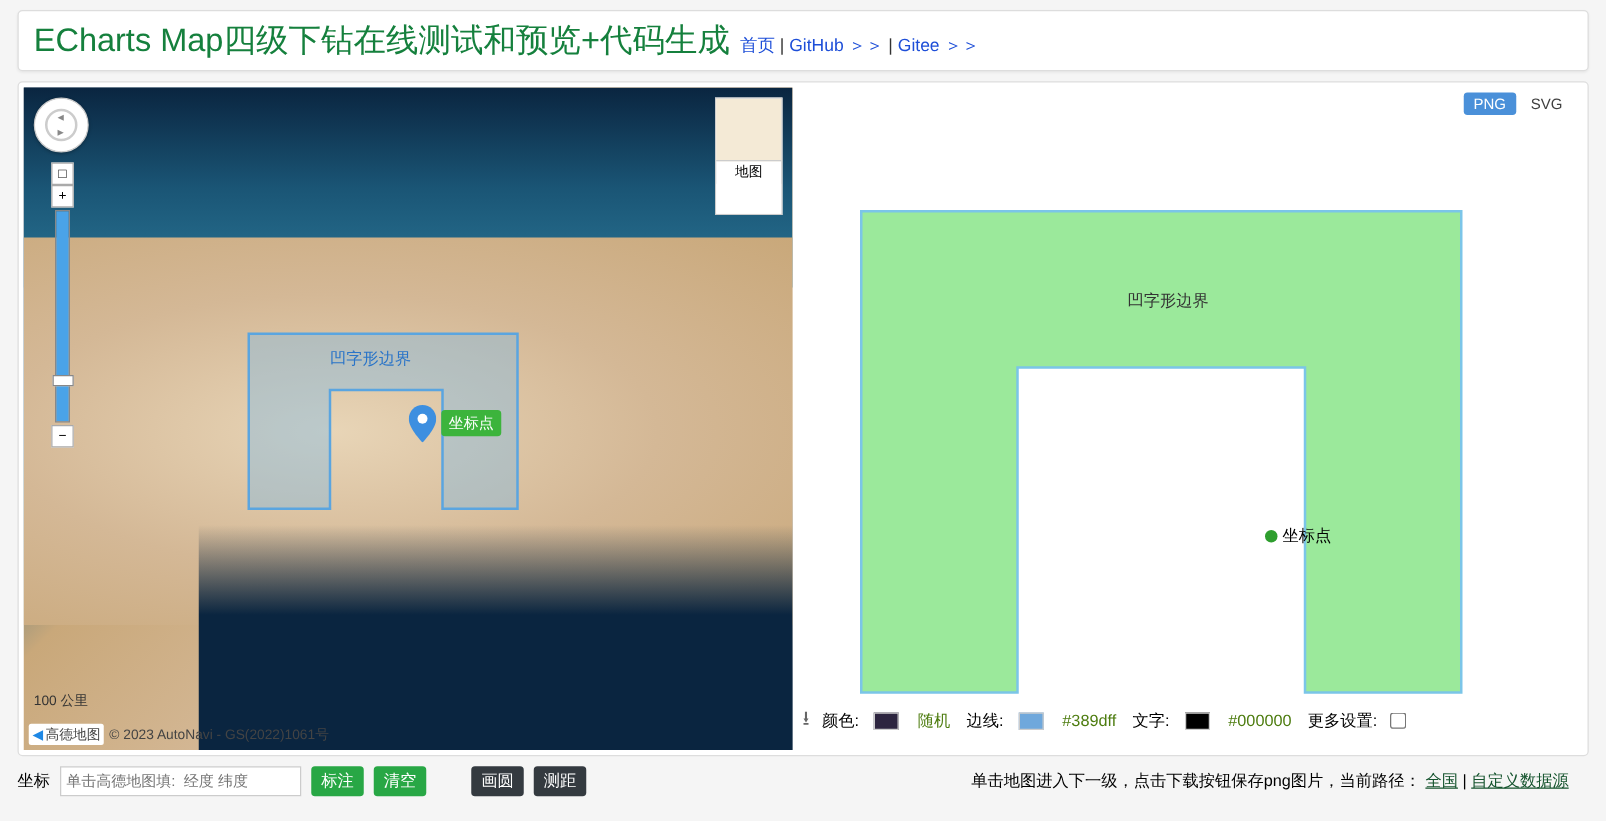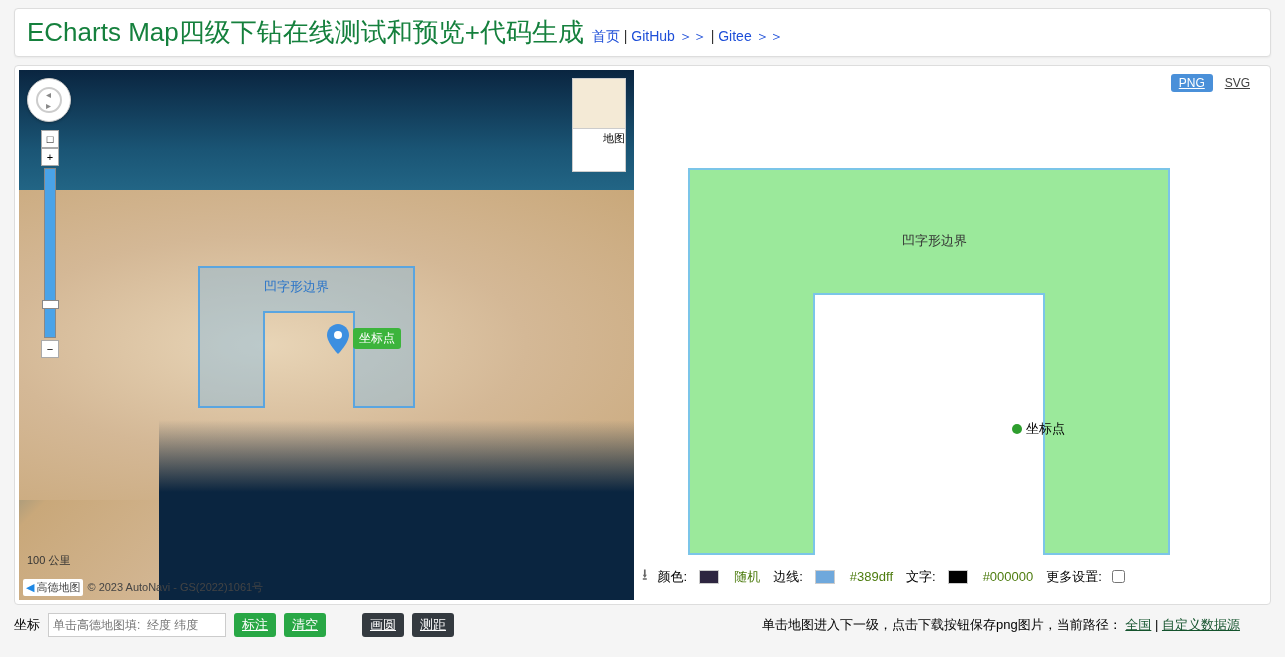--- a/index.html
+++ b/index.html
@@ -16,50 +16,50 @@
 .land { position:absolute; top:120px; left:0; right:0; bottom:100px; background:radial-gradient(ellipse at 40% 50%,#e8d5b7,#d4b896,#c9a87a);}
 .nav-compass { position:absolute; top:8px; left:8px; width:44px; height:44px; background:#fff; border-radius:50%; border:1px solid #ccc; box-shadow:0 1px 3px rgba(0,0,0,.3); display:flex; align-items:center; justify-content:center;}
 .nav-compass::before{content:"";position:absolute;width:22px;height:22px;border:2px solid #ccc;border-radius:50%;}
 .nav-compass::after{content:"◂ ▸";position:absolute;font-size:10px;color:#888;letter-spacing:18px;padding-left:18px;}
 .zoom-ctrl { position:absolute; top:60px; left:22px; width:18px; display:flex; flex-direction:column; align-items:center;}
 .zoom-btn { width:18px; height:18px; background:#fff; border:1px solid #aaa; font-size:11px; display:flex; align-items:center; justify-content:center; cursor:pointer;}
 .zoom-track { width:12px; height:170px; background:linear-gradient(180deg,#4aa3e8,#4aa3e8); border:1px solid #888; position:relative; margin:2px 0;}
 .zoom-thumb { position:absolute; left:-3px; bottom:28px; width:17px; height:9px; background:#fff; border:1px solid #888;}
 .maptype { position:absolute; top:8px; right:8px; width:54px; background:#fff; border:1px solid #ccc;}
 .maptype-prev{height:50px;background:#f4ead6;border-bottom:1px solid #ccc;}
-.maptype-lbl{height:18px;font-size:11px;text-align:right;line-height:18px;}
+.maptype-lbl{height:18px;font-size:11px;text-align:center;line-height:18px;}
 .maptype-alt{height:24px;background:#fff;}
 .u-shape-map { position:absolute; top:192px; left:175px; width:225px; height:150px; }
 .u-border { fill:rgba(122,186,232,.4); stroke:#5aa5e0; stroke-width:2;}
 .u-label-map { position:absolute; top:208px; left:245px; color:#2a74c8; font-size:13px;}
 .marker { position:absolute; top:254px; left:308px; }
 .marker-pin { width:22px; height:30px;}
 .marker-lbl { position:absolute; left:26px; top:4px; background:#3cb43c; color:#fff; font-size:12px; padding:2px 6px; border-radius:3px; white-space:nowrap;}
 .scale { position:absolute; bottom:32px; left:8px; color:#333; font-size:11px;}
 .attrib { position:absolute; bottom:4px; left:4px; font-size:11px; color:#444; display:flex; align-items:center; gap:4px;}
 .attrib-logo{background:#fff;padding:1px 3px;border-radius:2px;display:flex;align-items:center;gap:2px;}
 .attrib-icon{color:#1e88e5;}
 .right { flex:1; padding:4px 8px; display:flex; flex-direction:column;}
 .tabs { text-align:right; margin-bottom:8px;}
-.tab { display:inline-block; padding:2px 8px; font-size:12px; border-radius:3px; cursor:pointer;text-decoration:underline;}
+.tab { display:inline-block; padding:2px 8px; font-size:12px; border-radius:3px; cursor:pointer;}
 .tab.active{background:#4a90d9;color:#fff;}
 .tab.inactive{color:#404040;}
 .chart-area { flex:1; position:relative; min-height:450px;}
 .u-shape-chart { position:absolute; top:64px; left:42px; width:490px; height:395px;}
 .u-fill{fill:#9be99b;stroke:#7bc5e8;stroke-width:2;}
 .chart-label{position:absolute;top:132px;left:260px;font-size:13px;color:#333;}
 .dot-point{position:absolute;top:320px;left:370px;display:flex;align-items:center;gap:4px;font-size:13px;}
 .dot{width:10px;height:10px;background:#2e9e2e;border-radius:50%;}
 .opts { display:flex; align-items:center; gap:10px; font-size:13px; padding:6px 0; border-top:0;}
 .dl-icon{font-size:16px;color:#666;cursor:pointer;}
 .swatch{display:inline-block;width:20px;height:14px;vertical-align:middle;border:1px solid #ccc;margin:0 2px;}
 .colortxt{color:#4d7c0f;border:1px solid transparent;padding:0 2px;}
 .footer { display:flex; align-items:center; gap:8px; margin:4px 14px; font-size:13px;}
-.coord-input{width:178px;height:24px;border:1px solid #ccc;padding:0 4px;font-size:12px;}
-.btn{padding:3px 8px;border:none;border-radius:3px;color:#fff;cursor:pointer;font-size:13px;text-decoration:underline;}
+.coord-input{width:193px;height:24px;border:1px solid #ccc;padding:0 4px;font-size:12px;}
+.btn{padding:3px 8px;border:none;border-radius:3px;color:#fff;cursor:pointer;font-size:13px;}
 .btn-green{background:#28a745;}
 .btn-dark{background:#343a40;}
 .hint{flex:1;text-align:left;padding-left:300px;}
 .hint a{color:#14532d;text-align:center;}
 </style>
 </head>
 <body>
 
 <div class="card header">
   <span class="title">ECharts Map四级下钻在线测试和预览+代码生成</span>

